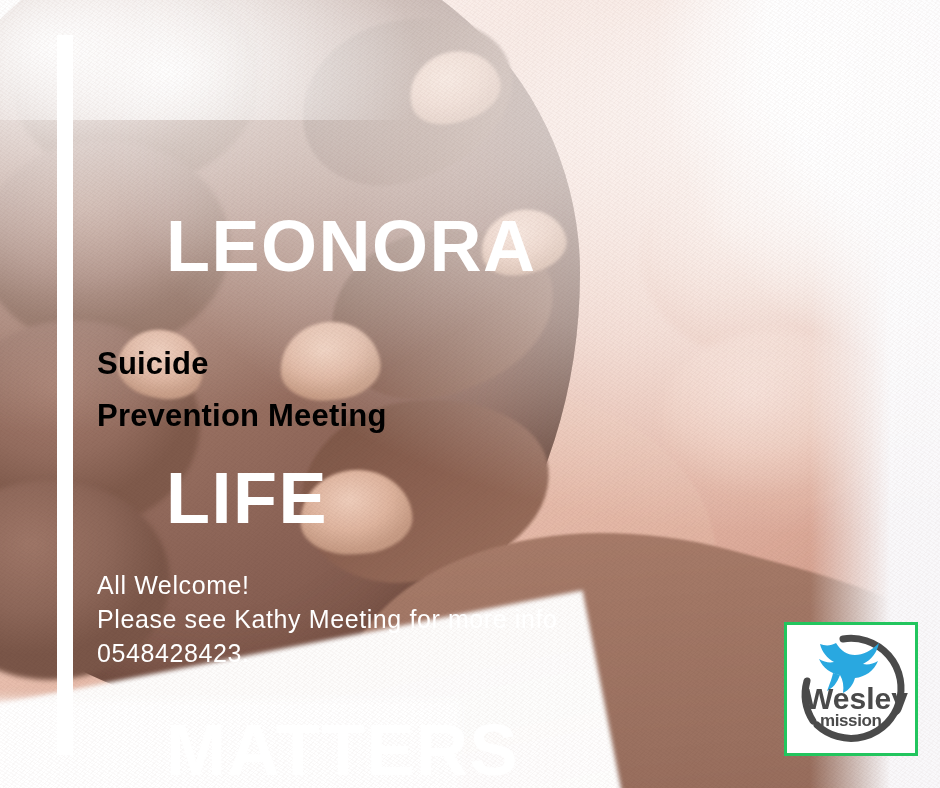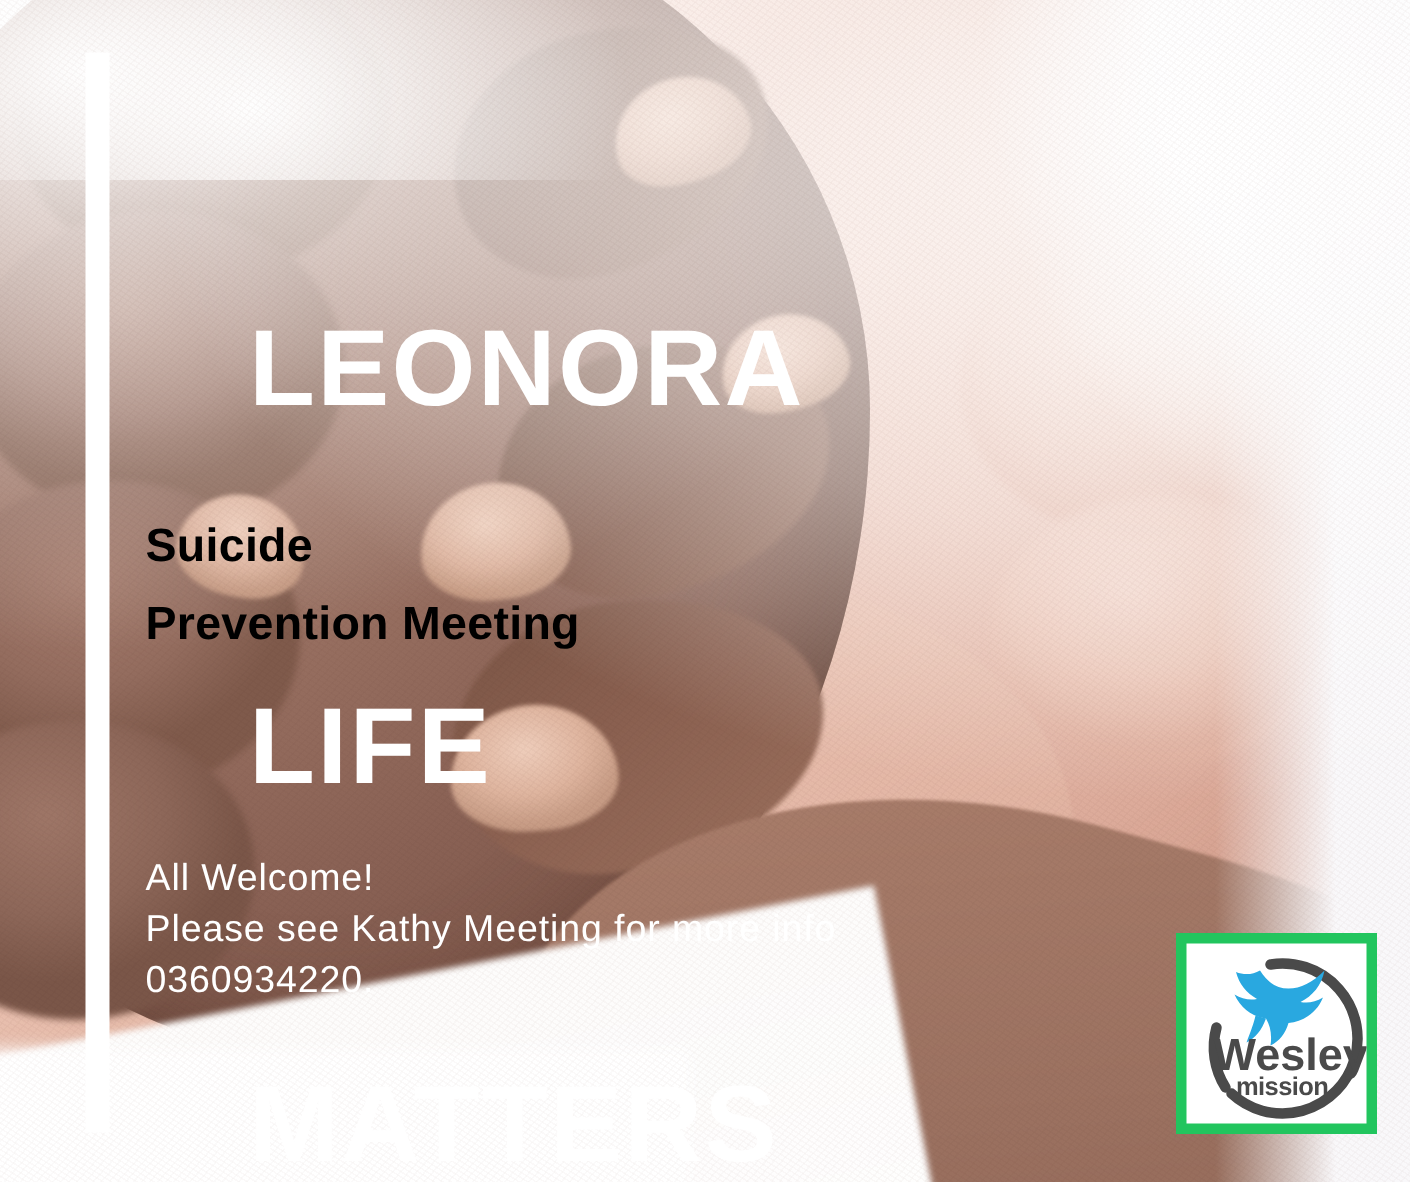--- a/index.html
+++ b/index.html
@@ -183,21 +183,21 @@
     font-size:25px;
     line-height:34px;
     letter-spacing:.6px;
     white-space:nowrap;
     margin-top:20px;
   }
 
   
   .logo{
     position:absolute;left:784px;top:622px;width:134px;height:134px;
-    background:#ffffff;border:7px solid #22c55e;box-sizing:border-box;
+    background:#ffffff;border:3px solid #22c55e;box-sizing:border-box;
   }
   .logo-inner{position:relative;width:100%;height:100%;overflow:hidden;}
   .logo svg{position:absolute;left:0;top:0;}
 </style>
 </head>
 <body>
 
 <div id="poster">
 
   <div class="photo">
@@ -242,21 +242,21 @@
   </div>
 
   <div class="bold-block">
     <div>Suicide</div>
     <div>Prevention Meeting</div>
   </div>
 
   <div class="light-block">
     <div>All Welcome!</div>
     <div>Please see Kathy Meeting for more info</div>
-    <div>0360934220.</div>
+    <div>0548428423.</div>
   </div>
 
   <div class="logo">
     <div class="logo-inner">
       <svg width="128" height="128" viewBox="0 0 128 128">
 
         <path d="M56 14 A50 50 0 1 1 30 100" fill="none" stroke="#4a4a4a" stroke-width="7" stroke-linecap="round"></path>
         <path d="M26 96 A50 50 0 0 1 20 56" fill="none" stroke="#4a4a4a" stroke-width="7" stroke-linecap="round"></path>
 
         <g transform="translate(8,8)">

